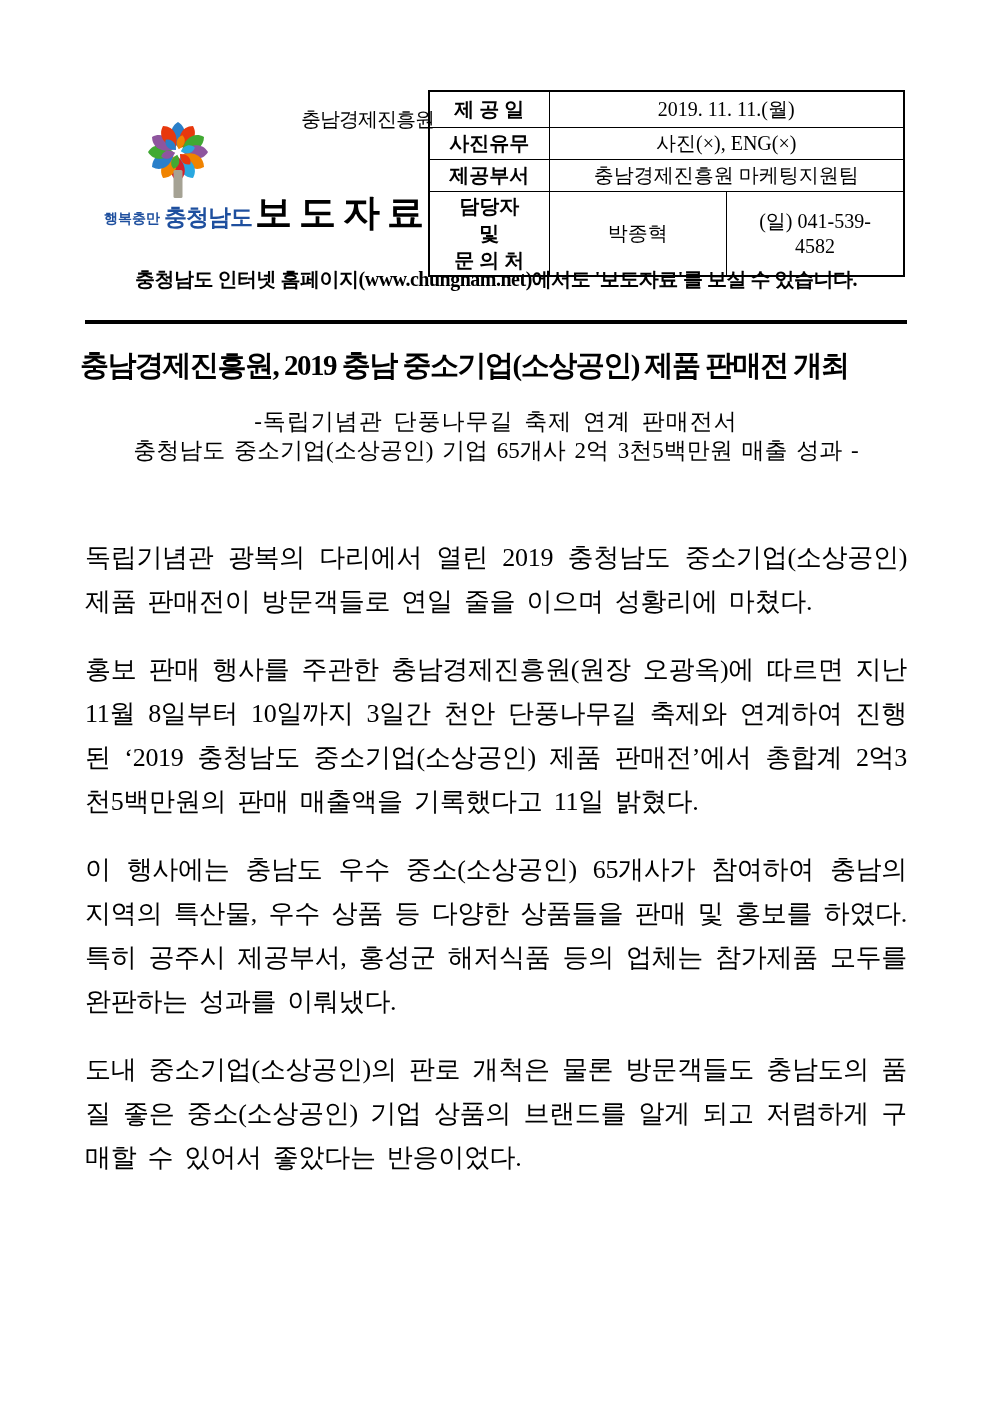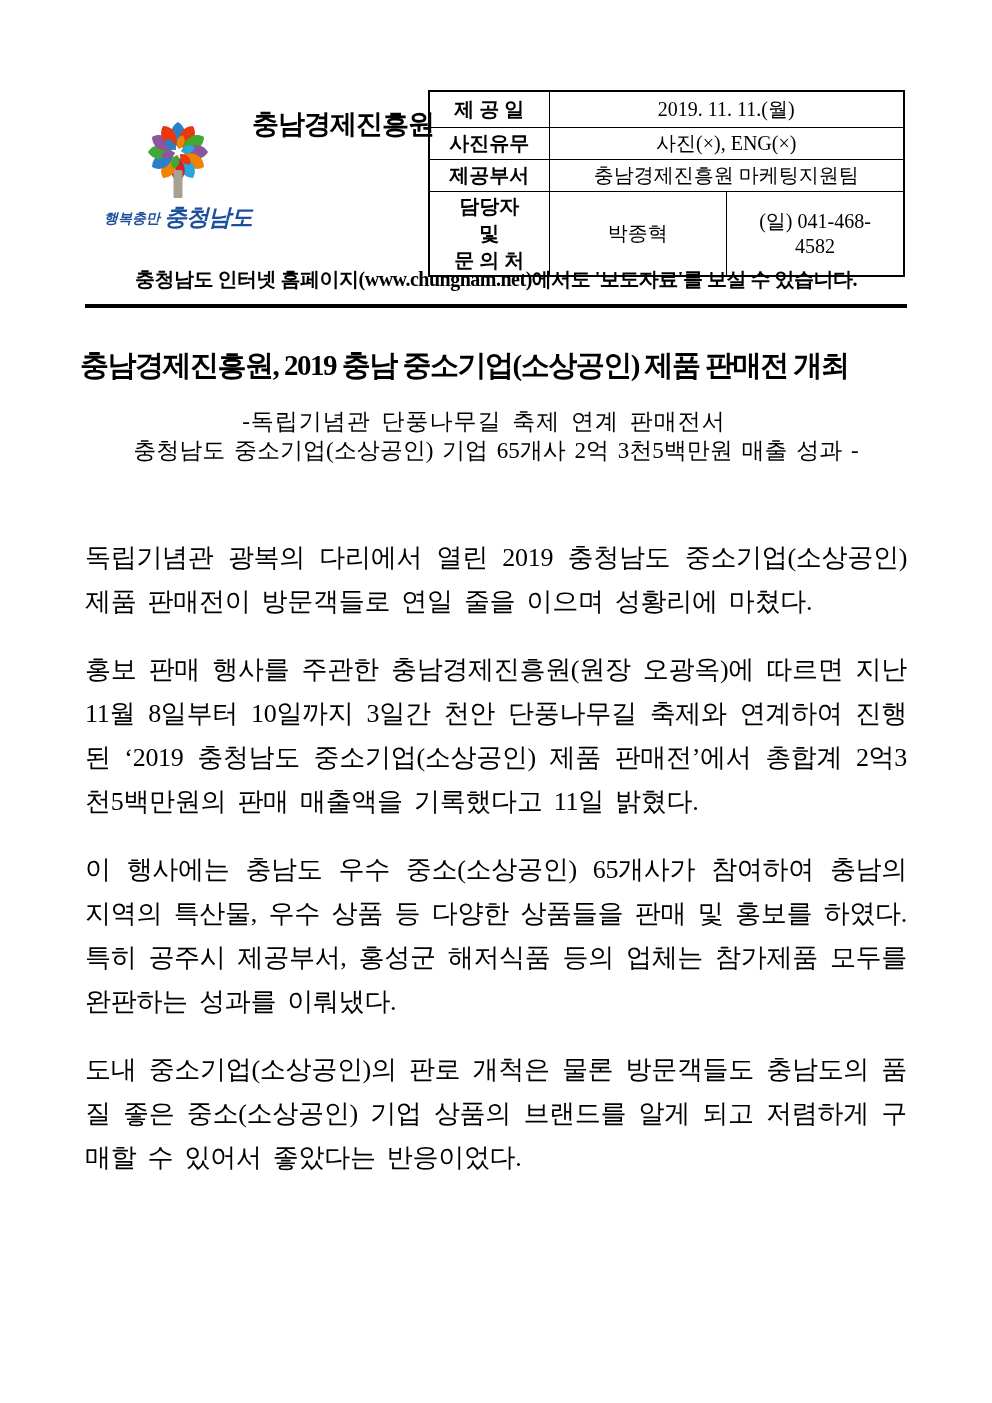--- a/index.html
+++ b/index.html
@@ -9,26 +9,26 @@
     width:992px; height:1403px;
     margin:0 auto;
     background:#ffffff;
     font-family:"Liberation Serif","DejaVu Serif",serif;
     color:#000;
     overflow:hidden;
   }
   
   .logo-block { position:absolute; left:98px; top:122px; width:160px; text-align:center; }
   .logo-tree  { display:block; margin:0 auto; }
-  .logo-text  { margin-top:2px; white-space:nowrap; color:#1e4f9e;font-style:italic; }
+  .logo-text  { margin-top:2px; white-space:nowrap; color:#1e4f9e; }
   .logo-text .slogan { font-family:"Liberation Sans","DejaVu Sans",sans-serif; font-size:14px; font-weight:700; vertical-align:2px; }
   .logo-text .region { font-family:"Liberation Sans","DejaVu Sans",sans-serif; font-size:23px; font-weight:800; letter-spacing:-1px; }
   .org-name {
     position:absolute; left:252px; top:106px; width:182px;
-    font-size:27px; font-weight:700; letter-spacing:-1px; text-align:left;
+    font-size:20px; font-weight:400; letter-spacing:-1px; text-align:right;
   }
   .doc-type {
     position:absolute; left:252px; top:188px; width:182px;
     font-size:37px; font-weight:800; letter-spacing:7px; text-align:center; white-space:nowrap;
   }
   
   .info-table {
     position:absolute; left:428px; top:90px; width:477px;
     border-collapse:collapse; table-layout:fixed;
     border:2.5px solid #000;
@@ -39,32 +39,32 @@
     text-align:center; vertical-align:middle;
     padding:1px 18px;
   }
   .info-table th { font-weight:700; width:120px; }
   .r1 { height:36px; } .r2 { height:32px; } .r3 { height:32px; } .r4 { height:68px; }
   .contact-name-cell { width:95px; }
   
   .notice {
     position:absolute; left:85px; top:266px; width:822px;
     text-align:center; font-size:20px; font-weight:700; letter-spacing:-0.5px;
-    padding-bottom:11px;
+    padding-bottom:27px;
     border-bottom:4.5px solid #000;
     white-space:nowrap;
   }
   
   .title {
     position:absolute; left:80px; top:346px; width:832px;
     text-align:left; font-size:29px; font-weight:800; letter-spacing:-1.5px;
     white-space:nowrap;
   }
   .subtitle1 {
-    position:absolute; left:73px; top:406px; width:822px;
+    position:absolute; left:85px; top:406px; width:822px;
     text-align:center; font-size:23px; letter-spacing:1px; word-spacing:4px;
   }
   .subtitle2 {
     position:absolute; left:85px; top:435px; width:822px;
     text-align:center; font-size:23px; letter-spacing:0px; word-spacing:3px;
     white-space:nowrap;
   }
   .body-text { position:absolute; left:85px; top:536px; width:822px; }
   .body-text p {
     font-size:26px; line-height:44px; margin-bottom:24px;
@@ -140,20 +140,21 @@
 
       <rect x="51.5" y="48" width="9" height="28" rx="1.5" fill="#a5a294"></rect>
     </svg>
     <div class="logo-text">
       <span class="slogan">행복충만</span>
       <span class="region">충청남도</span>
     </div>
   </div>
 
   <div class="org-name">충남경제진흥원</div>
+  <div class="doc-type">보도자료</div>
 
   <table class="info-table">
     <tbody>
       <tr class="r1">
         <th>제 공 일</th>
         <td colspan="2">2019. 11. 11.(월)</td>
       </tr>
       <tr class="r2">
         <th>사진유무</th>
         <td colspan="2">사진(×), ENG(×)</td>
@@ -161,21 +162,21 @@
       <tr class="r3">
         <th>제공부서</th>
         <td colspan="2">충남경제진흥원 마케팅지원팀</td>
       </tr>
       <tr class="r4">
         <th>
           <span>담당자 및</span><br>
           <span>문 의 처</span>
         </th>
         <td class="contact-name-cell">박종혁</td>
-        <td>(일) 041-468-4582</td>
+        <td>(일) 041-539-4582</td>
       </tr>
     </tbody>
   </table>
 
   <div class="notice">충청남도 인터넷 홈페이지(www.chungnam.net)에서도 '보도자료'를 보실 수 있습니다.</div>
 
   <h1 class="title">충남경제진흥원, 2019 충남 중소기업(소상공인) 제품 판매전 개최</h1>
   <div class="subtitle1">-독립기념관 단풍나무길 축제 연계 판매전서</div>
   <div class="subtitle2">충청남도 중소기업(소상공인) 기업 65개사 2억 3천5백만원 매출 성과 -</div>
 

